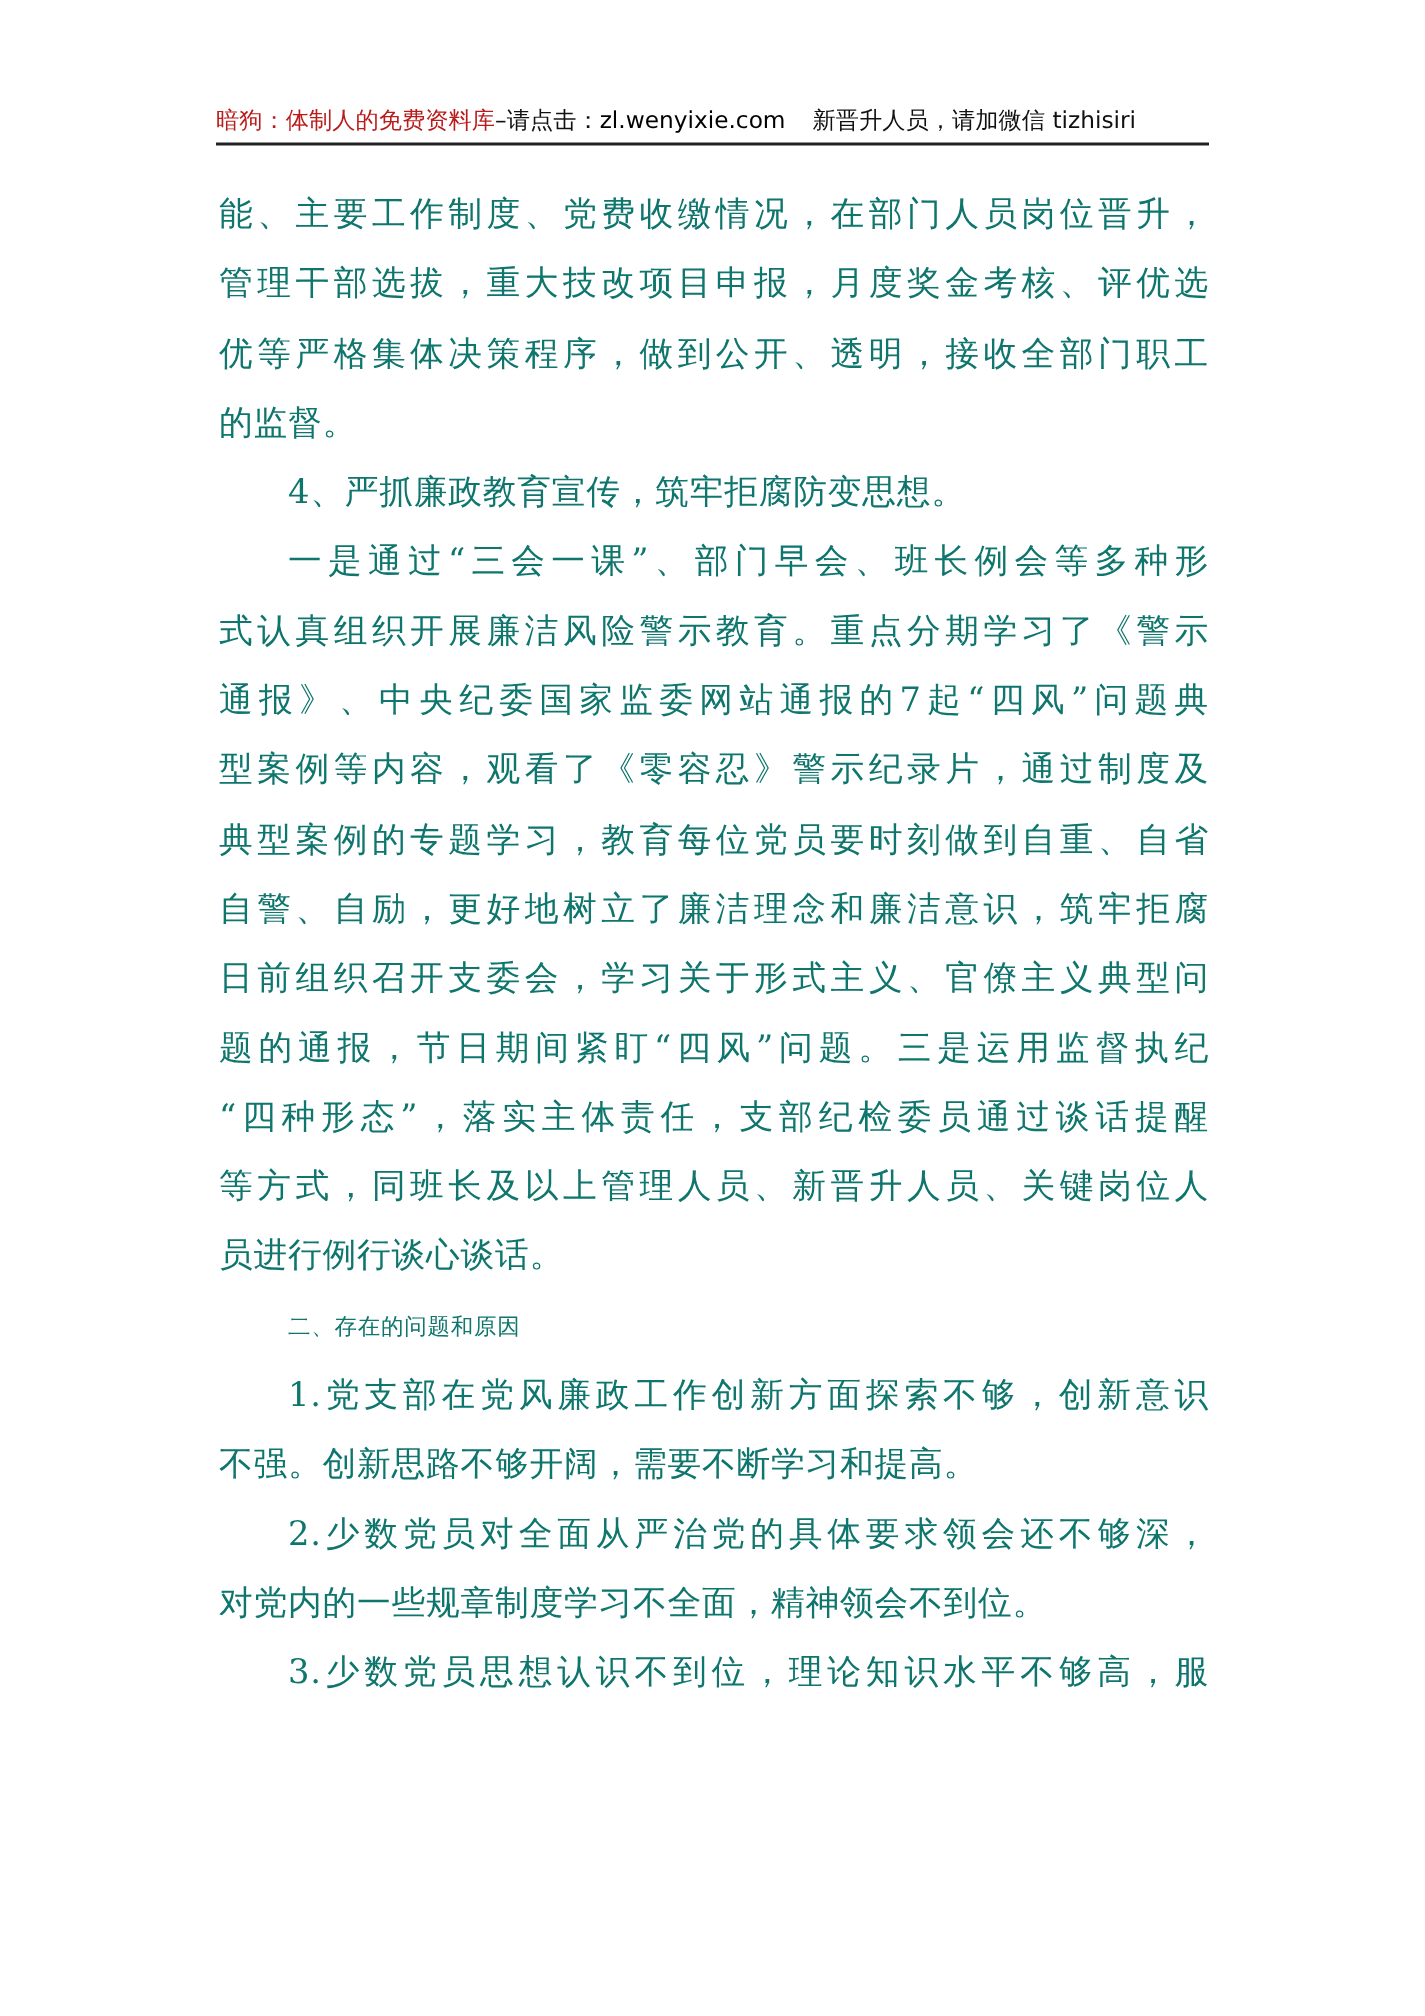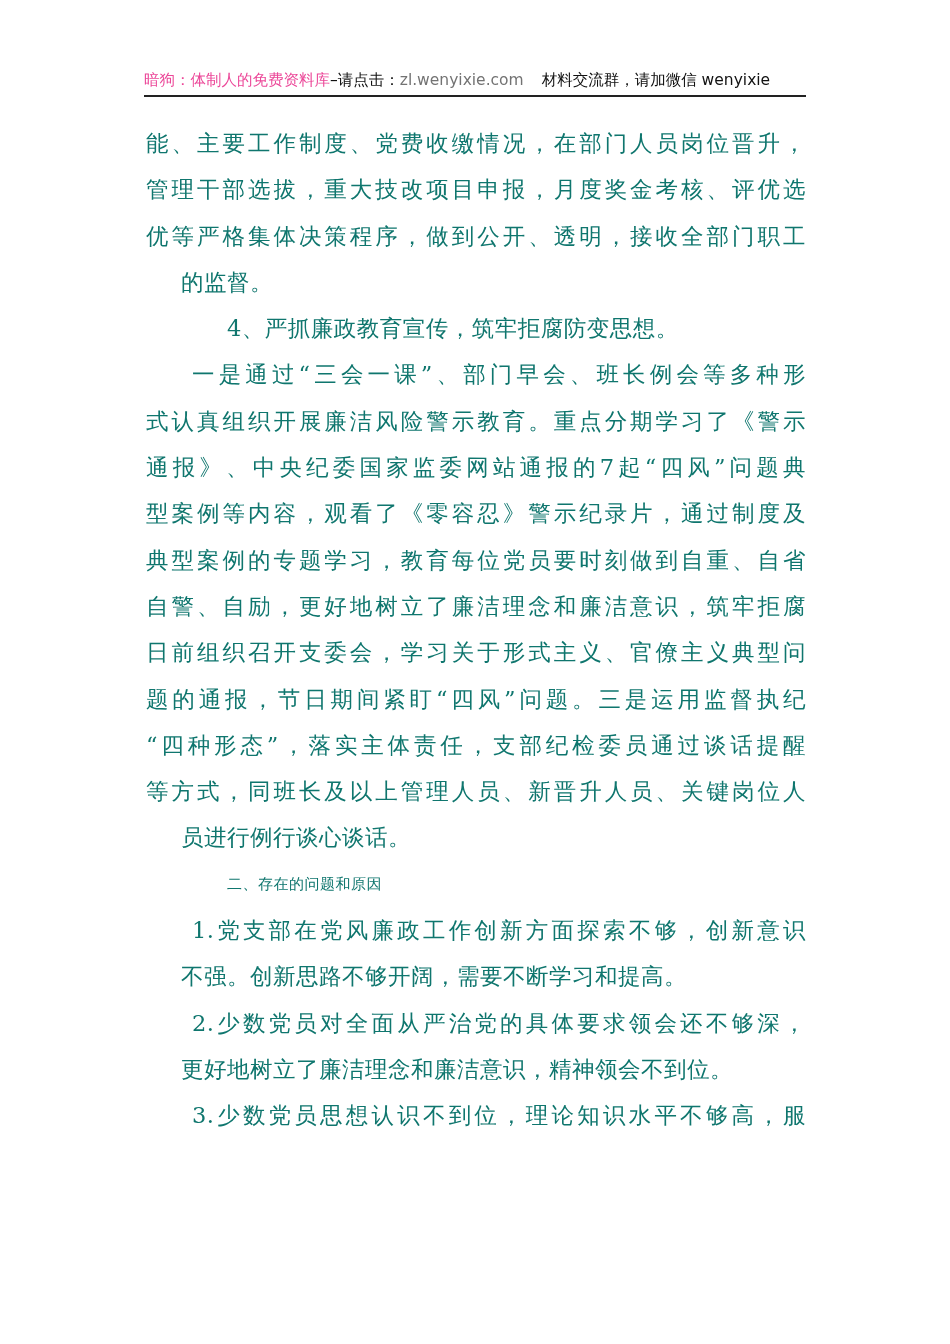--- a/index.html
+++ b/index.html
@@ -25,22 +25,22 @@
       left: 144px;
       top: 66px;
       width: 662px;
       height: 28px;
       font-family: "DejaVu Sans", sans-serif;
       font-size: 15.5px;
       line-height: 28px;
       white-space: nowrap;
       color: #111111;
     }
-    .header .red { color: #ec4899; }
-    .header .blue { color: #737373; }
+    .header .red { color: #b91c1c; }
+    .header .blue { color: #000000; }
     .header .gap { display: inline-block; width: 18px; }
     .header-rule {
       position: absolute;
       left: 144px;
       top: 95px;
       width: 662px;
       height: 2px;
       background: #222222;
     }
     .body-text {
@@ -53,35 +53,35 @@
       color: #0f766e;
     }
     .line {
       height: 46.3px;
       line-height: 46.3px;
       white-space: nowrap;
       text-align: justify;
       text-align-last: justify;
       letter-spacing: 0.5px;
     }
-    .line.last { text-align-last: left; margin-left: 35px; }
+    .line.last { text-align-last: left; }
     .indent { padding-left: 46px; }
     .heading {
       font-family: "DejaVu Sans", sans-serif;
       font-weight: normal;
       font-size: 15px;
     }
   </style>
 </head>
 <body>
 
 <div class="page">
 
   <div class="header">
-    <span class="red">暗狗：体制人的免费资料库</span><span>–请点击：</span><span class="blue">zl.wenyixie.com</span><span class="gap"></span><span>材料交流群，请加微信 wenyixie</span>
+    <span class="red">暗狗：体制人的免费资料库</span><span>–请点击：</span><span class="blue">zl.wenyixie.com</span><span class="gap"></span><span>新晋升人员，请加微信 tizhisiri</span>
   </div>
   <div class="header-rule"></div>
 
   <div class="body-text">
     <div class="line">能、主要工作制度、党费收缴情况，在部门人员岗位晋升，</div>
     <div class="line">管理干部选拔，重大技改项目申报，月度奖金考核、评优选</div>
     <div class="line">优等严格集体决策程序，做到公开、透明，接收全部门职工</div>
     <div class="line last">的监督。</div>
 
     <div class="line last indent">4、严抓廉政教育宣传，筑牢拒腐防变思想。</div>
@@ -96,17 +96,17 @@
     <div class="line">题的通报，节日期间紧盯“四风”问题。三是运用监督执纪</div>
     <div class="line">“四种形态”，落实主体责任，支部纪检委员通过谈话提醒</div>
     <div class="line">等方式，同班长及以上管理人员、新晋升人员、关键岗位人</div>
     <div class="line last">员进行例行谈心谈话。</div>
 
     <div class="line last indent heading">二、存在的问题和原因</div>
 
     <div class="line indent">1.党支部在党风廉政工作创新方面探索不够，创新意识</div>
     <div class="line last">不强。创新思路不够开阔，需要不断学习和提高。</div>
     <div class="line indent">2.少数党员对全面从严治党的具体要求领会还不够深，</div>
-    <div class="line last">更好地树立了廉洁理念和廉洁意识，精神领会不到位。</div>
+    <div class="line last">对党内的一些规章制度学习不全面，精神领会不到位。</div>
     <div class="line indent">3.少数党员思想认识不到位，理论知识水平不够高，服</div>
   </div>
 
 </div>
 
 </body></html>

